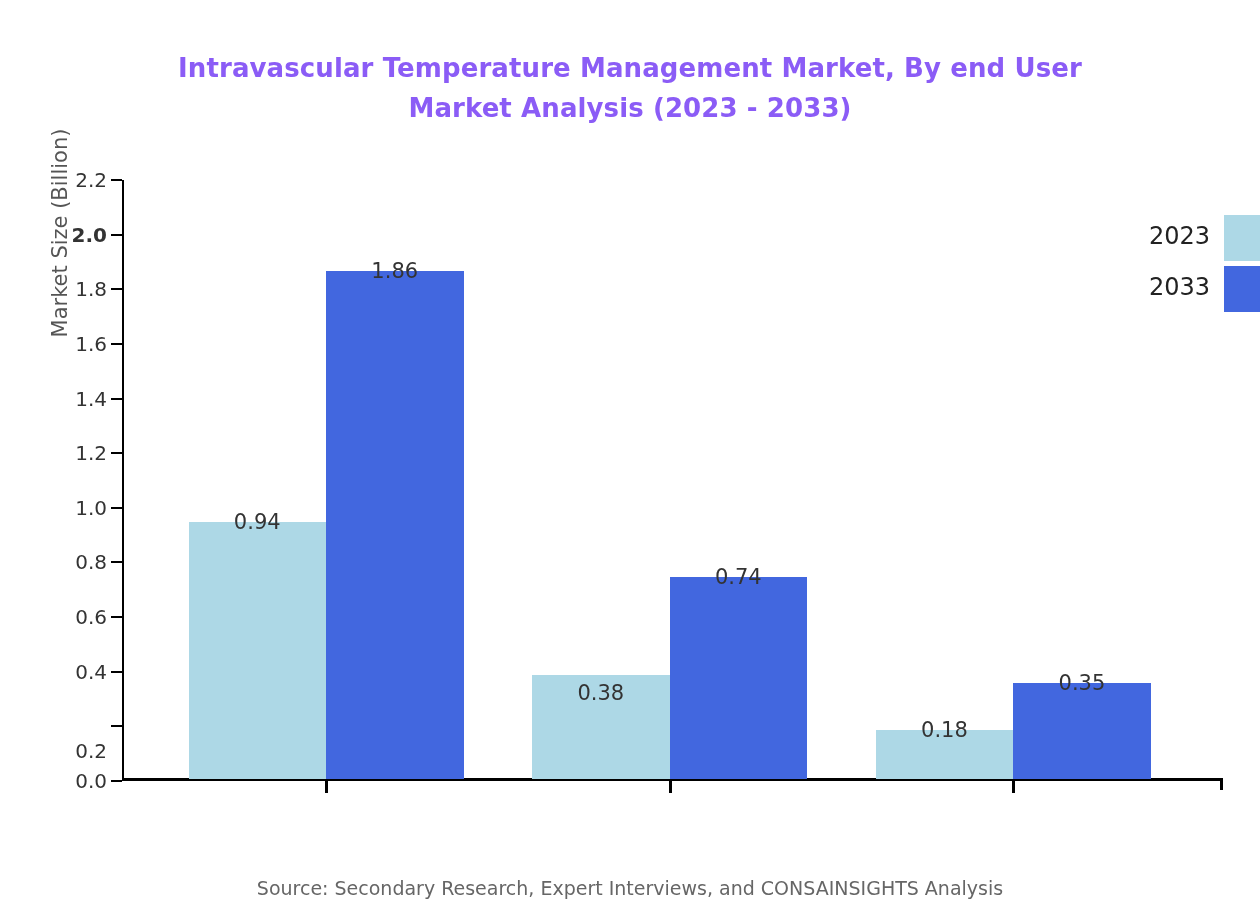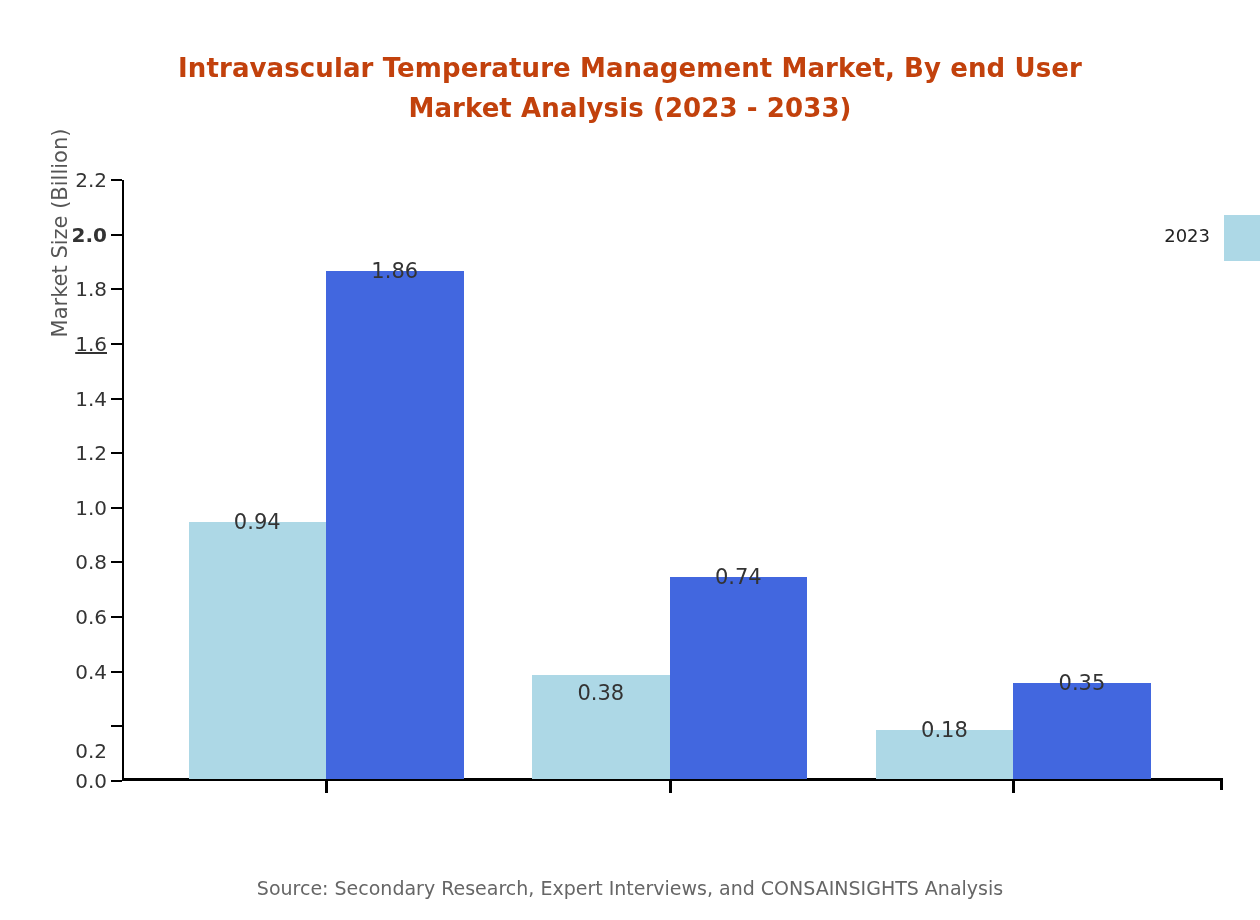--- a/index.html
+++ b/index.html
@@ -25,21 +25,21 @@
 
   
   .title {
     position: absolute;
     left: 0;
     top: 48px;
     width: 1260px;
     text-align: center;
     font-size: 26px;
     font-weight: bold;
-    color: #c2410c;
+    color: #8b5cf6;
     line-height: 40px;
     letter-spacing: 0.1px;
   }
   .title .line { display: block; }
 
   
   .ylabel {
     position: absolute;
     left: -105px;
     top: 215px;
@@ -142,21 +142,21 @@
     height: 48px;
   }
   .legend-label {
     position: absolute;
     left: 0;
     top: 0;
     width: 110px;
     height: 48px;
     line-height: 48px;
     text-align: right;
-    font-size: 18px;
+    font-size: 24px;
     color: #222222;
   }
   .legend-swatch {
     position: absolute;
     left: 124px;
     top: 3px;
     width: 56px;
     height: 46px;
   }
 
@@ -199,21 +199,21 @@
         <div class="ytick-label" style="top: 437.091px;">0.6</div>
         <div class="ytick" style="top: 381.455px;"></div>
         <div class="ytick-label" style="top: 382.455px;">0.8</div>
         <div class="ytick" style="top: 326.818px;"></div>
         <div class="ytick-label" style="top: 327.818px;">1.0</div>
         <div class="ytick" style="top: 272.182px;"></div>
         <div class="ytick-label" style="top: 273.182px;">1.2</div>
         <div class="ytick" style="top: 217.545px;"></div>
         <div class="ytick-label" style="top: 218.545px;">1.4</div>
         <div class="ytick" style="top: 162.909px;"></div>
-        <div class="ytick-label" style="top: 163.909px; text-decoration: underline;">1.6</div>
+        <div class="ytick-label" style="top: 163.909px;">1.6</div>
         <div class="ytick" style="top: 108.273px;"></div>
         <div class="ytick-label" style="top: 109.273px;">1.8</div>
         <div class="ytick" style="top: 53.6364px;"></div>
         <div class="ytick-label" style="top: 54.6364px; font-weight: bold;">2.0</div>
         <div class="ytick" style="top: -1px;"></div>
         <div class="ytick-label" style="top: 0px;">2.2</div>
       </div>
     <div id="xticks">
         <div class="xtick" style="left: 204px;"></div>
         <div class="xtick" style="left: 547.6px;"></div>
@@ -233,17 +233,21 @@
         <div class="bar" style="left: 891.2px; width: 137.5px; height: 95.6136px; background: rgb(66, 103, 223);"></div>
         <div class="bar-value" style="left: 959.95px; top: 471.386px;">0.35</div>
       </div>
   </div>
 
   <div class="legend">
     <div class="legend-row" style="top:0px;">
       <div class="legend-label">2023</div>
       <div class="legend-swatch" id="swatch-0" style="background: rgb(173, 216, 230);"></div>
     </div>
+    <div class="legend-row" style="top:51px;">
+      <div class="legend-label">2033</div>
+      <div class="legend-swatch" id="swatch-1" style="background: rgb(66, 103, 223);"></div>
+    </div>
   </div>
 
   <div class="source">Source: Secondary Research, Expert Interviews, and CONSAINSIGHTS Analysis</div>
 
 </div>
 
 </body></html>

